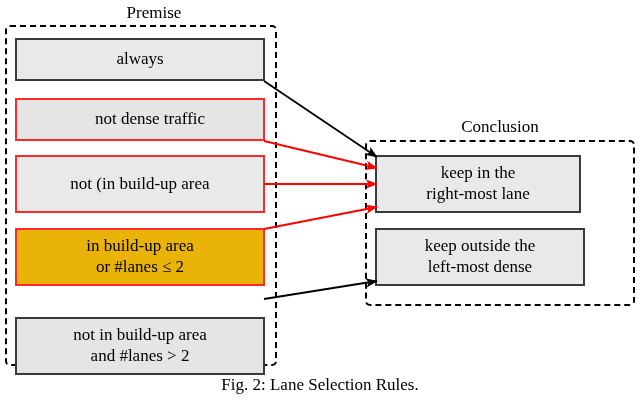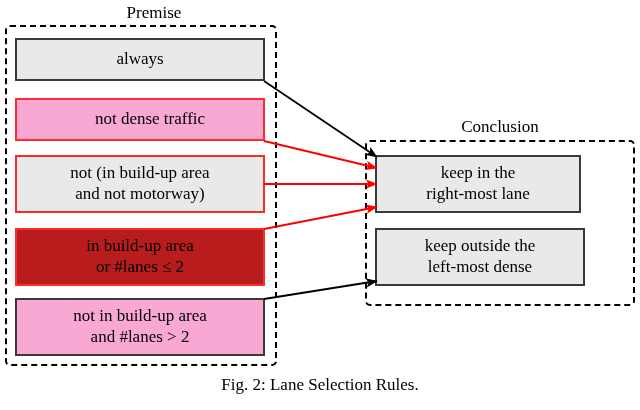--- a/index.html
+++ b/index.html
@@ -106,39 +106,38 @@
 
 <div id="figure-root">
 
   <div class="group-label" id="premise-label">Premise</div>
   <div class="group-frame" id="premise-frame"></div>
 
   <div class="prop-box" id="premise-box-0" style="border-color: rgb(58, 58, 58); background: rgb(233, 233, 233);">
     <span class="box-text">always</span>
   </div>
 
-  <div class="prop-box red" id="premise-box-1" style="border-color: rgb(255, 42, 42); background: #f9a8d4; padding-left: 24px;">
+  <div class="prop-box red" id="premise-box-1" style="border-color: rgb(255, 42, 42); background: #e5e5e5; padding-left: 24px;">
     <span class="box-text">not dense traffic</span>
   </div>
 
   <div class="prop-box red" id="premise-box-2" style="border-color: rgb(255, 42, 42); background: rgb(233, 233, 233);">
     <span class="box-text">
       <span>not (in build-up area</span><br>
-      <span>and not motorway)</span>
     </span>
   </div>
 
-  <div class="prop-box red" id="premise-box-3" style="border-color: rgb(255, 42, 42); background: #b91c1c;">
+  <div class="prop-box red" id="premise-box-3" style="border-color: rgb(255, 42, 42); background: #eab308;">
     <span class="box-text">
       <span>in build-up area</span><br>
       <span>or #lanes ≤ 2</span>
     </span>
   </div>
 
-  <div class="prop-box" id="premise-box-4" style="border-color: rgb(58, 58, 58); background: #f9a8d4;">
+  <div class="prop-box" id="premise-box-4" style="border-color: rgb(58, 58, 58); background: #e5e5e5; margin-top: 19px;">
     <span class="box-text">
       <span>not in build-up area</span><br>
       <span>and #lanes &gt; 2</span>
     </span>
   </div>
 
   <div class="group-label" id="conclusion-label">Conclusion</div>
   <div class="group-frame" id="conclusion-frame"></div>
 
   <div class="prop-box" id="conclusion-box-0" style="border-color: rgb(58, 58, 58); background: rgb(233, 233, 233);">

